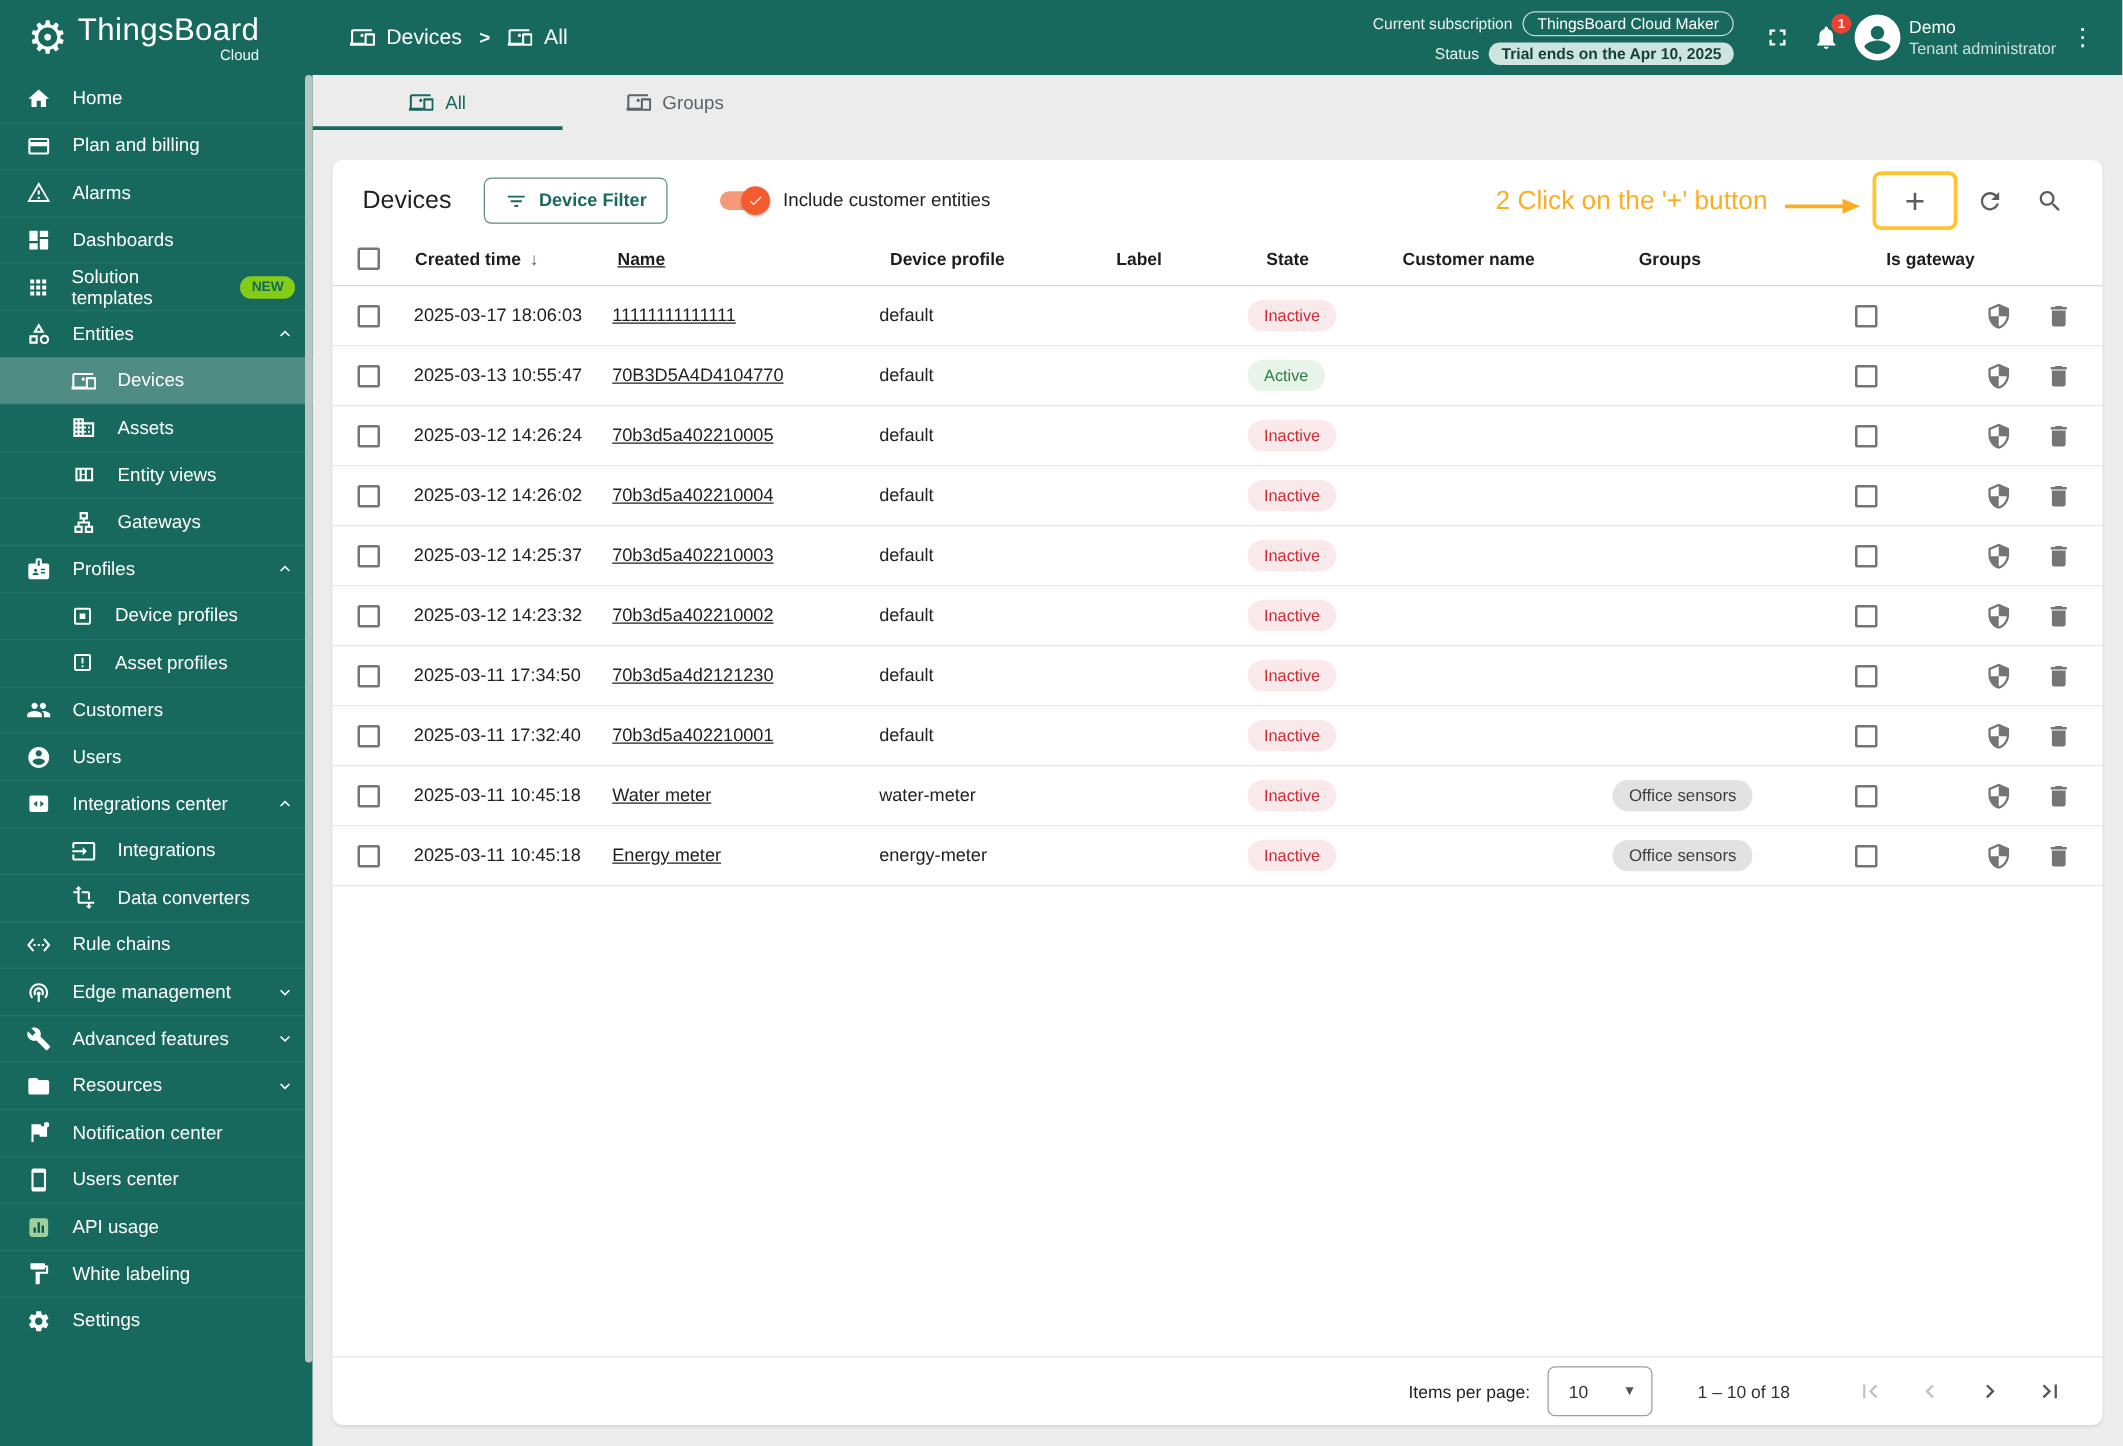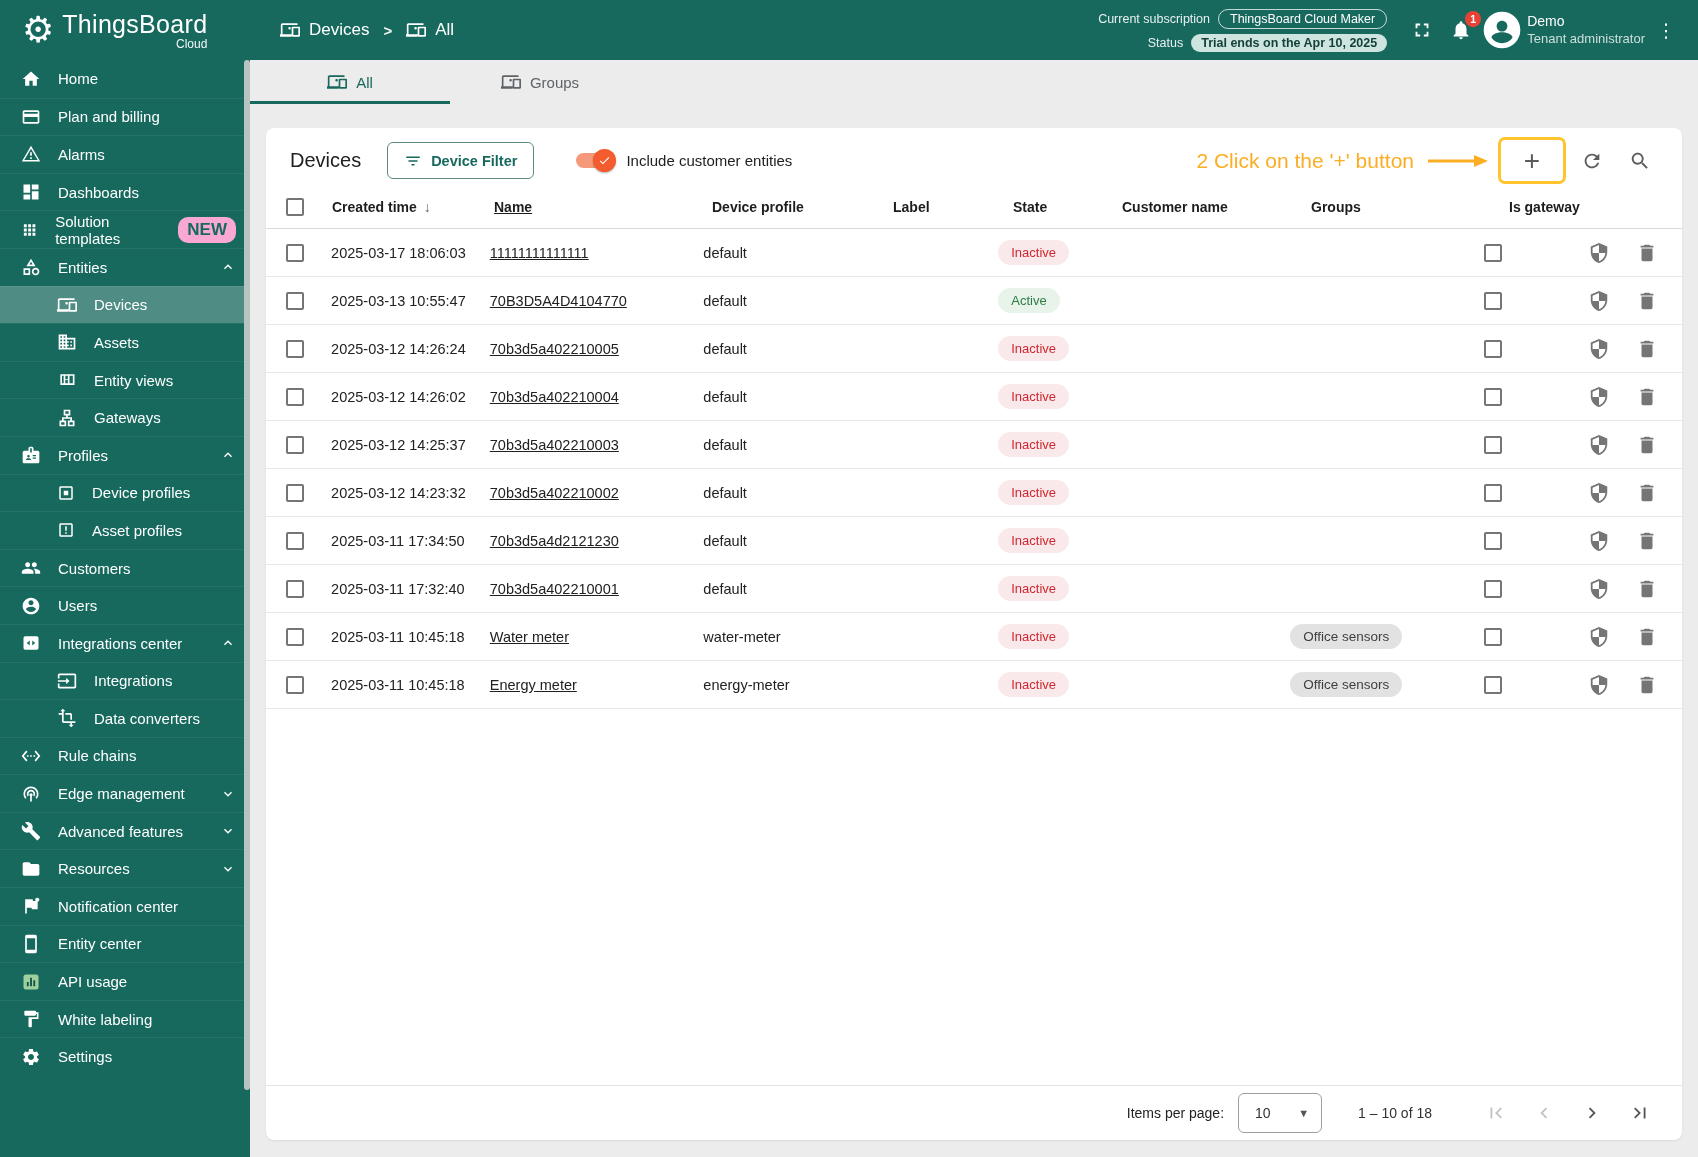--- a/index.html
+++ b/index.html
@@ -44,21 +44,21 @@
   .side-scroll { position:absolute; top:60px; left:244px; width:6px; height:1030px;
     background:#B7C4BF; border-radius:3px; z-index:6;}
   .sitem { height:37.6px; display:flex; align-items:center; gap:17px;
     padding-left:21px; padding-right:14px; font-size:15px; font-weight:500; cursor:pointer;
     border-top:1px solid rgba(255,255,255,.07);}
   .sitem:first-child{ border-top:none; }
   .sitem.child { padding-left:57px; }
   .sitem.sel { background:rgba(255,255,255,.24); }
   .sitem .chev { margin-left:auto; width:16px; height:16px; fill:#fff; }
   .chev.down { transform:rotate(180deg); }
-  .new-badge { background:#f9a8d4; color:#17695E; font-size:17px; font-weight:700;
+  .new-badge { background:#84cc16; color:#17695E; font-size:11px; font-weight:700;
     border-radius:10px; padding:3px 9px; margin-left:auto; }
 
   
   .main { position:absolute; left:250px; top:60px; width:1448px; height:1097px; background:#ECECEC;}
   .tabbar { height:44px; display:flex; }
   .tab { display:flex; align-items:center; justify-content:center; gap:9px;
     font-size:15px; font-weight:500; color:#5F6367; cursor:pointer; position:relative;}
   .tab.t1 { width:200px; }
   .tab.t2 { width:180px; }
   .tab.active { color:#17695E; }
@@ -77,21 +77,21 @@
     height:37px; padding:0 16px; font-size:14.5px; font-weight:600; cursor:pointer;
     font-family:inherit;}
   .toggle-wrap { margin-left:42px; display:flex; align-items:center; gap:13px; cursor:pointer;}
   .toggle { position:relative; width:37px; height:15px; border-radius:8px; background:#F6997B;}
   .toggle-thumb { position:absolute; right:-3px; top:-4px; width:23px; height:23px;
     border-radius:50%; background:#F45B2E; display:flex; align-items:center;
     justify-content:center; box-shadow:0 1px 2px rgba(0,0,0,.3);}
   .toggle-thumb svg{ width:13px; height:13px; fill:#fff; }
   .toggle-label { font-size:15px; color:#212121; }
 
-  .ann { margin-left:auto; display:flex; align-items:center; }
+  .ann { margin-left:auto; display:flex; align-items:flex-end; }
   .ann-text { color:#FBAE24; font-size:21px; white-space:nowrap; }
   .ann-arrow { margin:0 10px 0 14px; }
   .plus-box { width:68px; height:47px; border:3px solid #FFC42E; border-radius:7px;
     display:flex; align-items:center; justify-content:center; background:#fff; cursor:pointer;}
   .plus-box span{ font-size:28px; color:#5C5C5C; font-weight:400; line-height:28px;}
   .tool-ic { background:none; border:none; color:#5C5C5C; cursor:pointer;
     width:40px; height:40px; display:flex; align-items:center; justify-content:center;}
   .tool-ic.r { margin-left:6px; } .tool-ic.s{ margin-left:8px; }
 
   
@@ -482,21 +482,21 @@
     <div class="sitem">
       <svg class="ic20">
           <use href="#i-flag"></use>
         </svg>
       <span>Notification center</span>
     </div>
     <div class="sitem">
       <svg class="ic20">
           <use href="#i-phone"></use>
         </svg>
-      <span>Entity center</span>
+      <span>Users center</span>
     </div>
     <div class="sitem">
       <svg class="ic20">
           <use href="#i-chart"></use>
         </svg>
       <span>API usage</span>
     </div>
     <div class="sitem">
       <svg class="ic20">
           <use href="#i-paint"></use>

